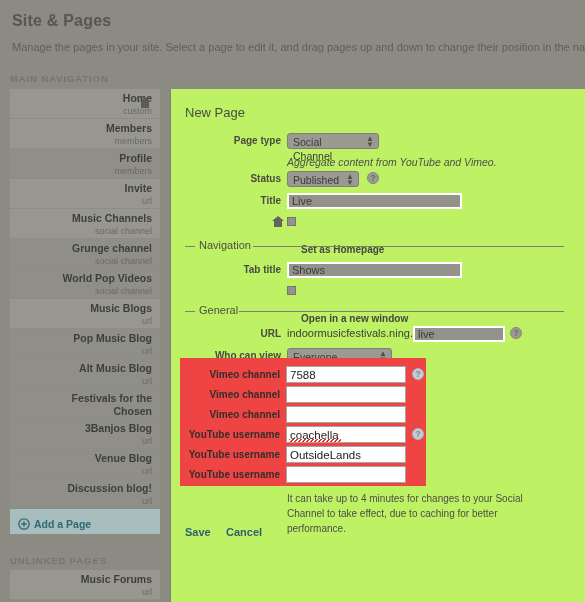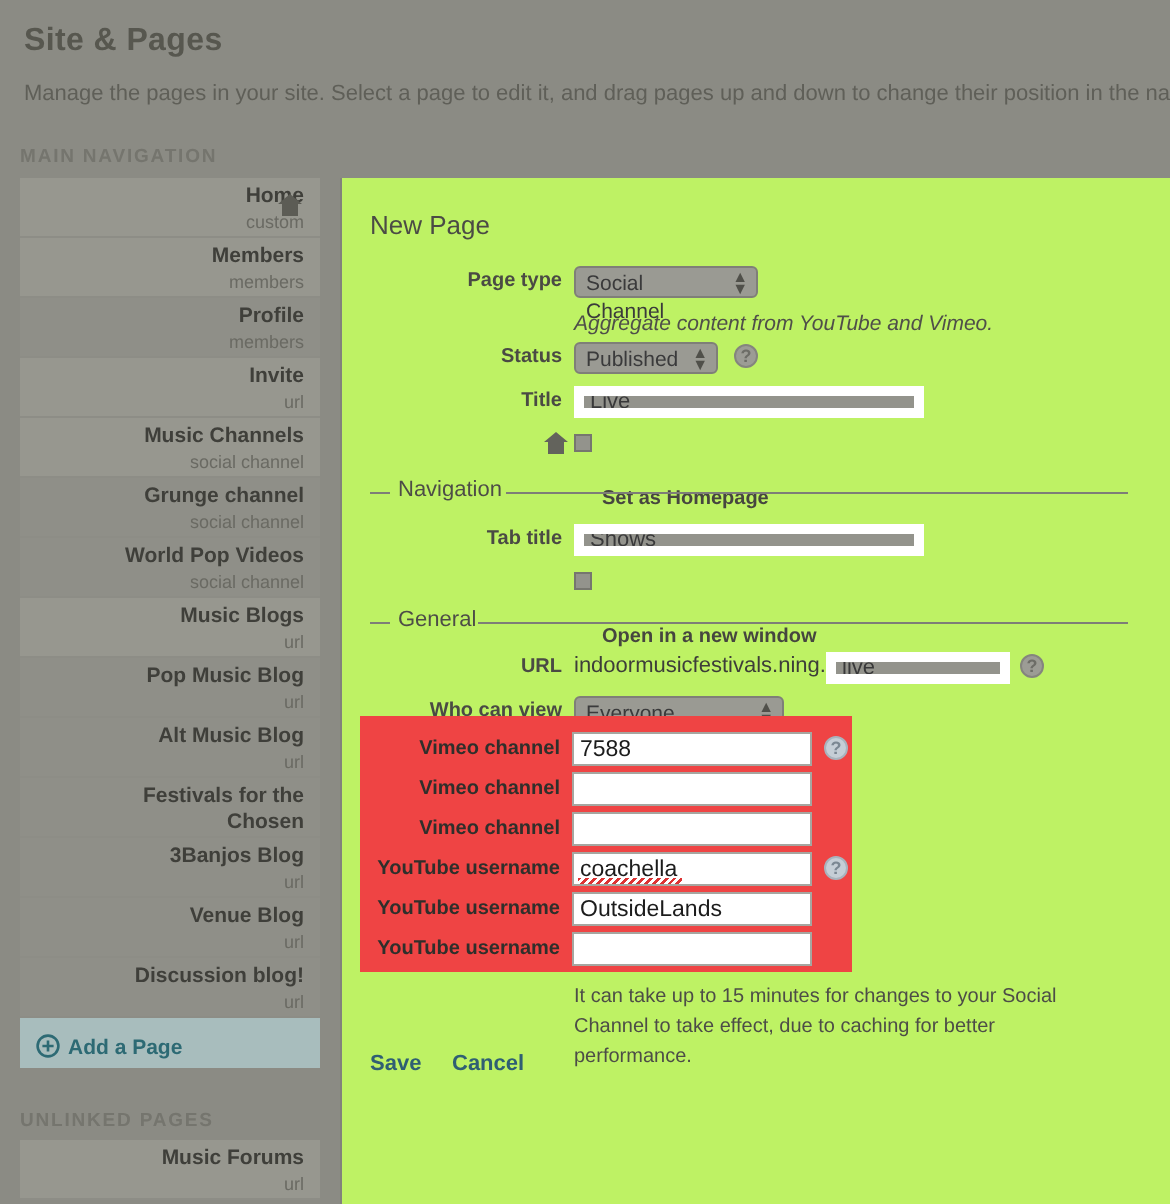--- a/index.html
+++ b/index.html
@@ -103,21 +103,21 @@
   .row { position: absolute; left: 0; width: 415px; }
   .lbl {
     position: absolute; text-align: right;
     font-size: 10px; font-weight: bold; color: #4a4a44;
     width: 110px; left: 0;
   }
   .field-input {
     position: absolute;
     height: 16px;
     background: #93938c;
-    border: 5px solid #ffffff;
+    border: 2px solid #ffffff;
     font-size: 11px; color: #39393a;
     padding: 0 3px;
     font-family: "Liberation Sans", sans-serif;
     line-height: 14px;
   }
   .select-box {
     position: absolute;
     height: 16px;
     background: #9a9a93;
     border: 1px solid #7f7f78;
@@ -362,21 +362,21 @@
     </div>
 
     <div class="row" style="top:259px;">
       <div class="lbl" style="top:2px;">Who can view</div>
       <div class="select-box" style="left:116px; top:0; width:105px;">
         <span>Everyone (Public)</span>
         <span class="arrows">▲<br>▼</span>
       </div>
     </div>
 
-    <div class="note-text" style="left:116px; top:402px;">It can take up to 15 minutes for changes to your Social Channel to take effect, due to caching for better performance.</div>
+    <div class="note-text" style="left:116px; top:402px;">It can take up to 4 minutes for changes to your Social Channel to take effect, due to caching for better performance.</div>
 
     <div class="link-btn" style="left:14px; top:437px;">Save</div>
     <div class="link-btn" style="left:55px; top:437px;">Cancel</div>
 
   </div>
 
   <div class="spotlight" id="spotlight-panel">
       <div class="sp-row" style="top: 8px;">
         <div class="sp-lbl">Vimeo channel</div>
         <input class="sp-input" value="7588" style="">

